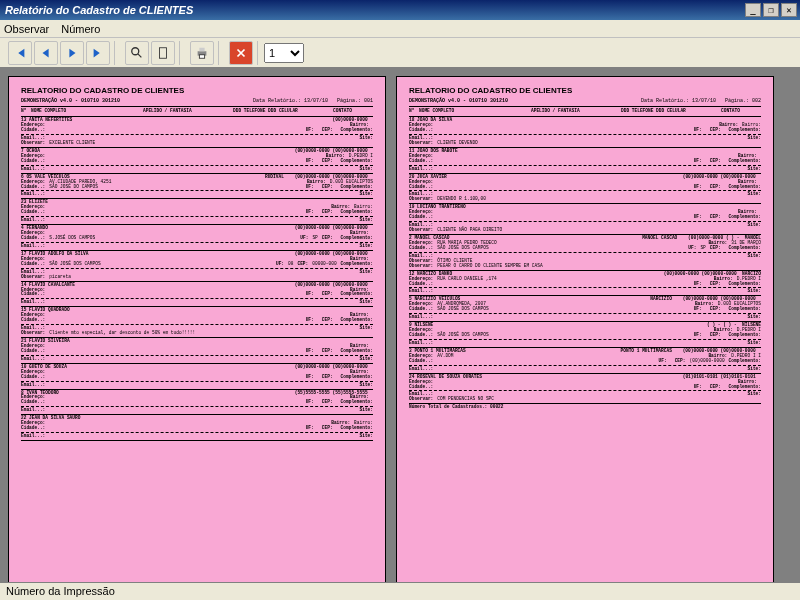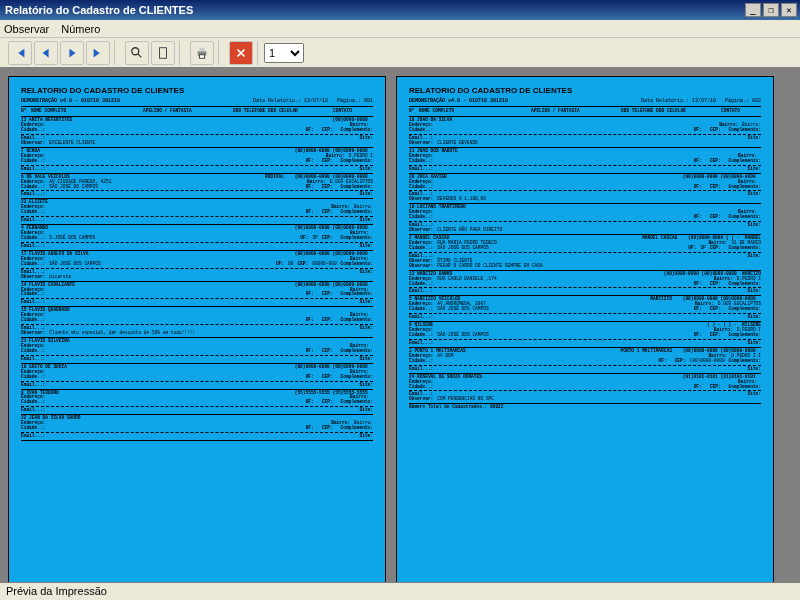--- a/index.html
+++ b/index.html
@@ -1,29 +1,29 @@
 <!DOCTYPE html>
 <html><head>
 <meta charset="utf-8">
 <style>
 * { margin: 0; padding: 0; box-sizing: border-box; }
 body { font-family: Tahoma, Arial, sans-serif; font-size: 11px; background: #ece9d8; width: 800px; height: 600px; overflow: hidden; display: flex; flex-direction: column; }
 .titlebar { background: linear-gradient(#0a246a, #3a6ea5); color: #fff; height: 20px; display: flex; align-items: center; padding: 0 3px; font-size: 11px; font-weight: bold; }
-.titlebar .title { flex: 1; padding-left: 2px; }
+.titlebar .title { flex: 1; padding-left: 2px; font-style: italic; }
 .titlebar .winbtn { width: 16px; height: 14px; background: #d4d0c8; border: 1px solid #808080; margin-left: 2px; display: flex; align-items: center; justify-content: center; color: #000; font-size: 9px; font-family: monospace; cursor: pointer; }
 .menubar { background: #ece9d8; height: 18px; display: flex; align-items: center; padding: 0 4px; font-size: 11px; border-bottom: 1px solid #c0c0c0; }
 .menubar span { margin-right: 12px; cursor: pointer; }
 .toolbar { background: #ece9d8; height: 30px; display: flex; align-items: center; padding: 2px 4px; border-bottom: 1px solid #808080; gap: 6px; }
 .tbtn { width: 24px; height: 24px; border: 1px solid #c0c0c0; background: #ece9d8; display: flex; align-items: center; justify-content: center; cursor: pointer; border-radius: 2px; }
 .tbtn svg { width: 14px; height: 14px; }
 .tgroup { display: flex; gap: 2px; padding: 0 4px; border-right: 1px solid #c0c0c0; }
 .pagelabel { flex: 1; text-align: center; font-size: 11px; }
 .pagesel { width: 40px; height: 20px; font-size: 11px; }
 .preview { flex: 1; background: #808080; overflow: auto; display: flex; gap: 10px; padding: 8px; }
-.page { background: #0ea5e9; border: 1px solid #000; width: 378px; height: 524px; padding: 10px 12px; font-size: 5px; line-height: 1.1; font-family: "Courier New", monospace; overflow: hidden; }
+.page { background: #f9a8d4; border: 1px solid #000; width: 378px; height: 524px; padding: 10px 12px; font-size: 5px; line-height: 1.1; font-family: "Courier New", monospace; overflow: hidden; }
 .page h2 { font-size: 8px; font-family: Arial; font-weight: bold; margin-bottom: 3px; }
 .page .subhead { display: flex; justify-content: space-between; font-size: 5px; margin-bottom: 2px; }
 .page hr { border: none; border-top: 1px solid #000; margin: 1px 0; }
 .page .colhead { display: flex; font-size: 4.5px; font-weight: bold; padding: 1px 0; }
 .page .rec { margin-bottom: 1px; font-size: 4.5px; }
 .page .rec .r1 { display: flex; justify-content: space-between; font-weight: bold; }
 .page .rec .rline { display: flex; gap: 4px; }
 .page .rec .lbl { font-weight: bold; }
 .statusbar { height: 18px; background: #ece9d8; border-top: 1px solid #808080; font-size: 11px; padding: 2px 6px; }
 </style>
@@ -778,13 +778,13 @@
         <div class="rline">
           <span class="lbl">Observar:</span>
           <span>COM PENDENCIAS NO SPC</span>
         </div>
         <hr>
       </div>
       <div class="rec"><b>Número Total de Cadastrados.: 00022</b></div>
     </div>
 </div>
 
-<div class="statusbar">Prévia da Impressão</div>
+<div class="statusbar">Número da Impressão</div>
 
 </body></html>

